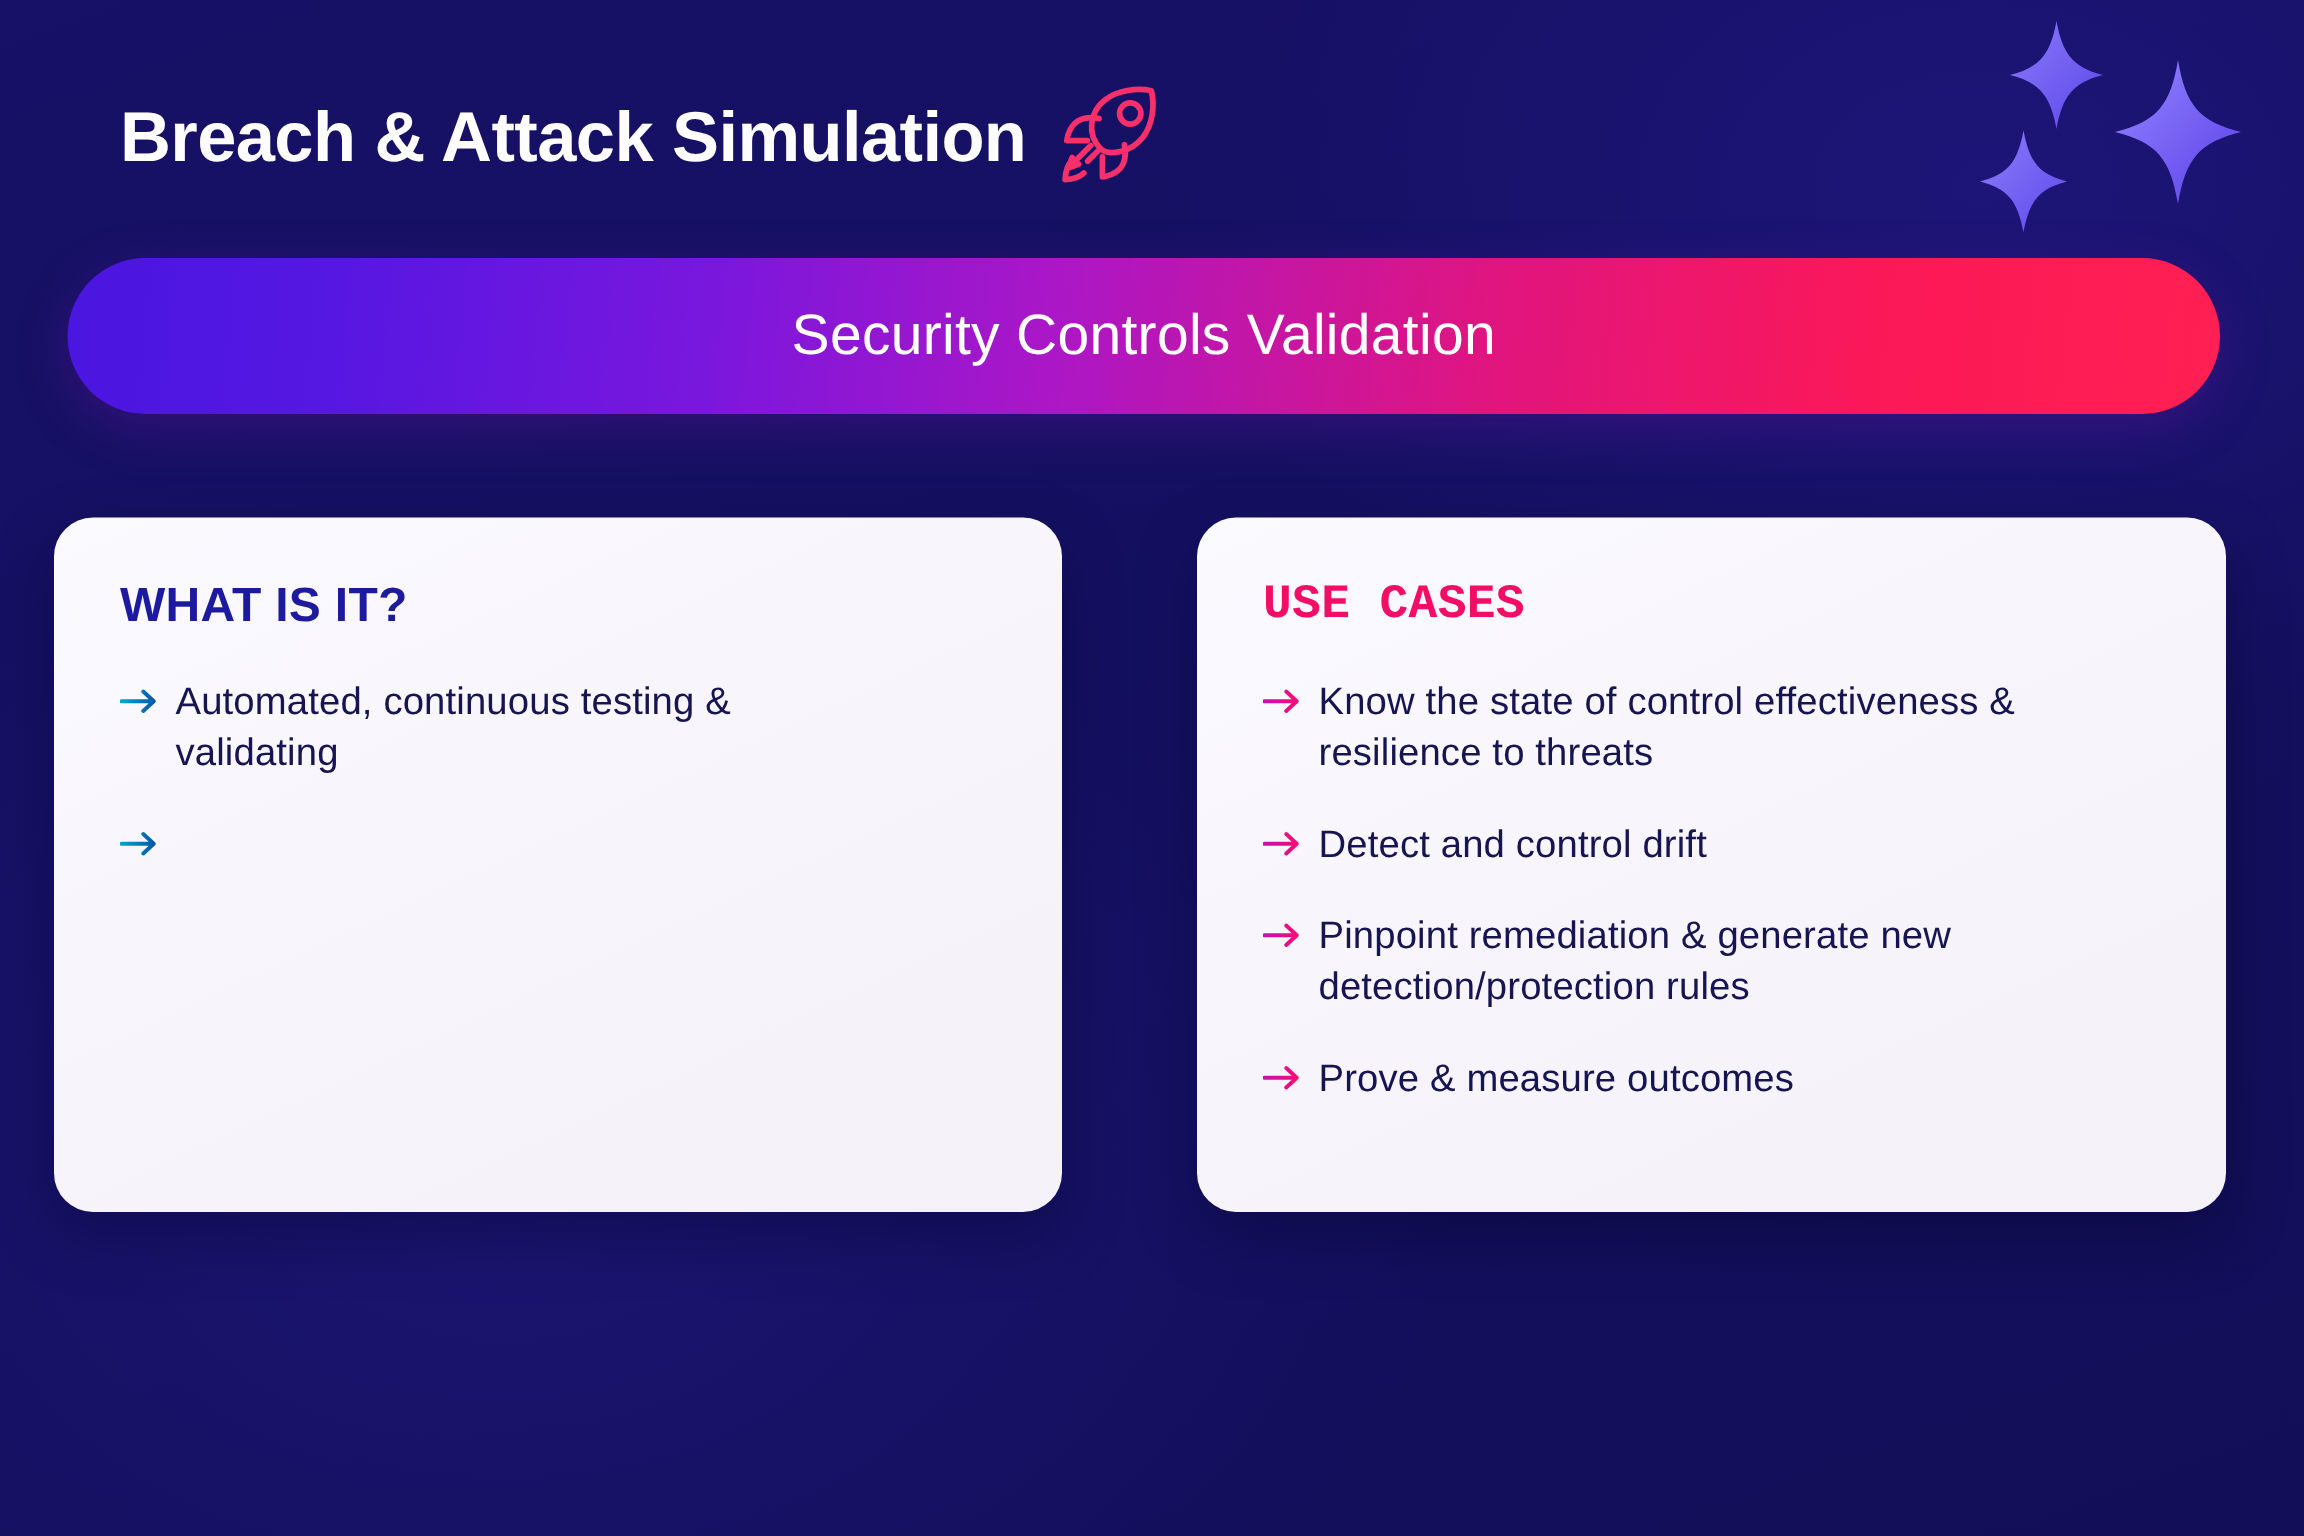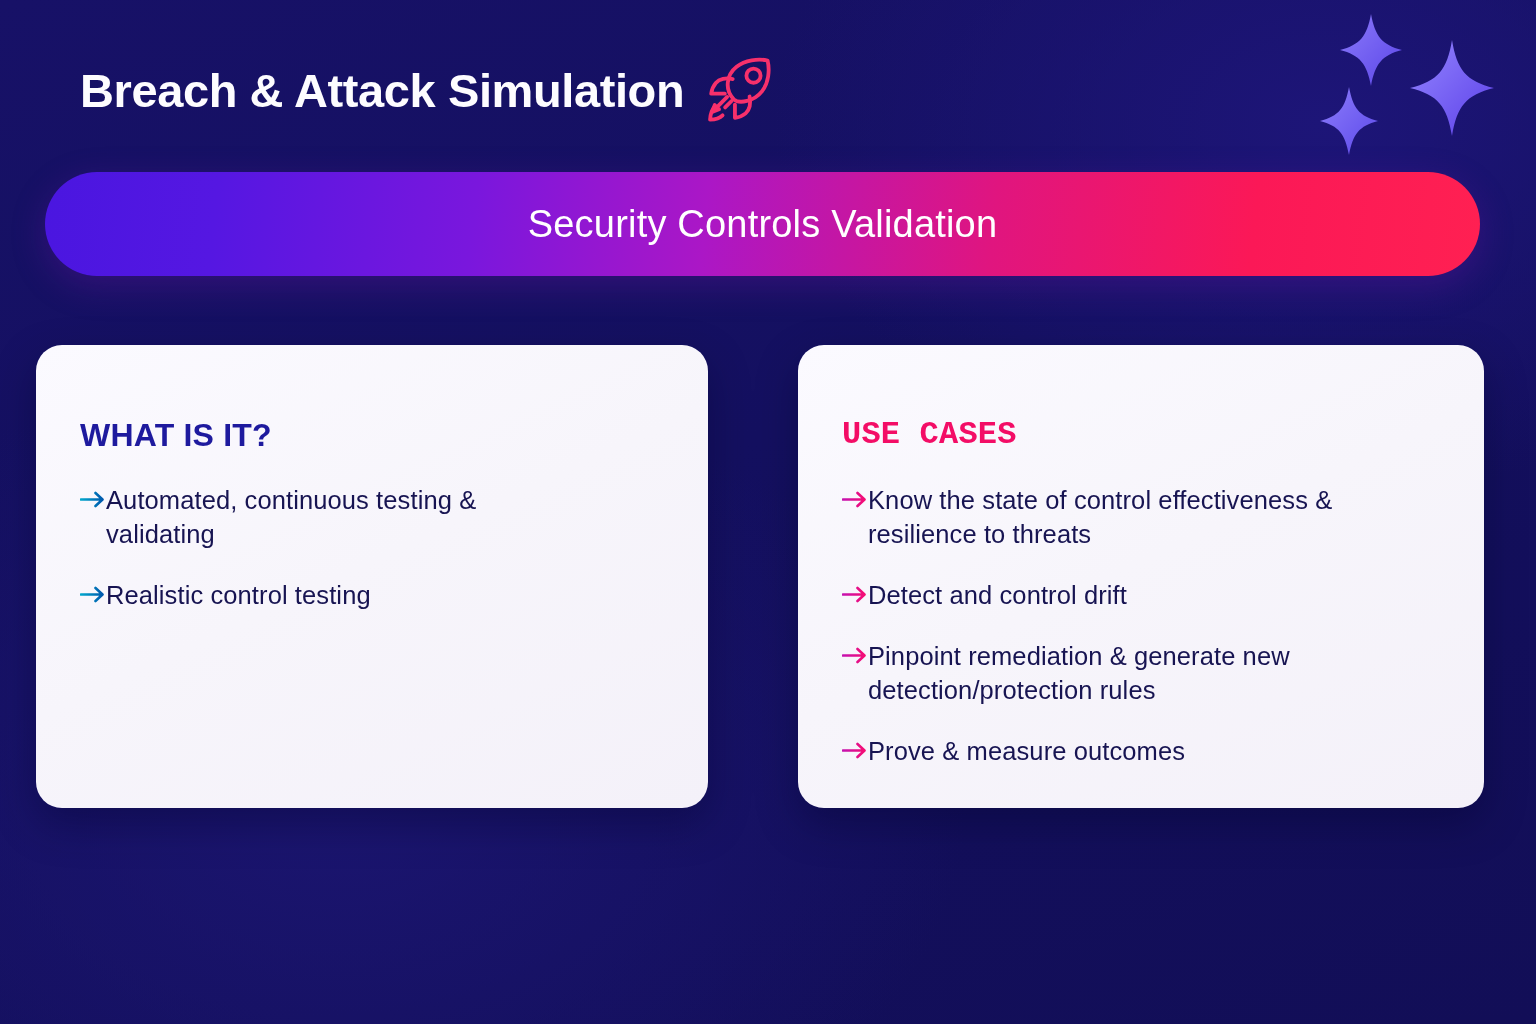--- a/index.html
+++ b/index.html
@@ -94,30 +94,30 @@
   }
   #card-what  { left:36px;  width:672px; }
   #card-uses  { left:798px; width:686px; }
 
   .card-heading {
     font-size:32px;
     font-weight:bold;
     letter-spacing:0.2px;
     margin-bottom:33px;
     line-height:1;
-    margin-top:32px;
   }
   #heading-what { color:#1e1a9e; }
   #heading-uses { color:#f30d66;font-family:Liberation Mono, monospace; }
 
   .bullet-list { list-style:none; }
 
   .bullet {
     display:flex;
     align-items:flex-start;
+    gap:11px;
     margin-bottom:27px;
   }
   .bullet:last-child { margin-bottom:0; }
 
   .arrow-icon { flex:0 0 auto; margin-top:7px; }
 
   .bullet-text {
     font-size:25.5px;
     color:#171452;
     line-height:1.33;
@@ -195,21 +195,20 @@
             </linearGradient>
           </defs>
         <path d="M1 8.5 H22 M15.5 2 L22.5 8.5 L15.5 15" stroke="url(#ab1)" stroke-width="2.6" fill="none" stroke-linecap="round" stroke-linejoin="round"></path>
       </svg>
       <span class="bullet-text">Automated, continuous testing &amp; validating</span>
     </li>
     <li class="bullet">
       <svg class="arrow-icon" width="26" height="17" viewBox="0 0 26 17">
         <path d="M1 8.5 H22 M15.5 2 L22.5 8.5 L15.5 15" stroke="url(#ab1)" stroke-width="2.6" fill="none" stroke-linecap="round" stroke-linejoin="round"></path>
       </svg>
-      <span class="bullet-text">Realistic control testing</span>
     </li>
   </ul>
 </div>
 
 <div class="card" id="card-uses">
   <div class="card-heading" id="heading-uses">USE CASES</div>
   <ul class="bullet-list">
     <li class="bullet">
       <svg class="arrow-icon" width="26" height="17" viewBox="0 0 26 17">
         <defs>

